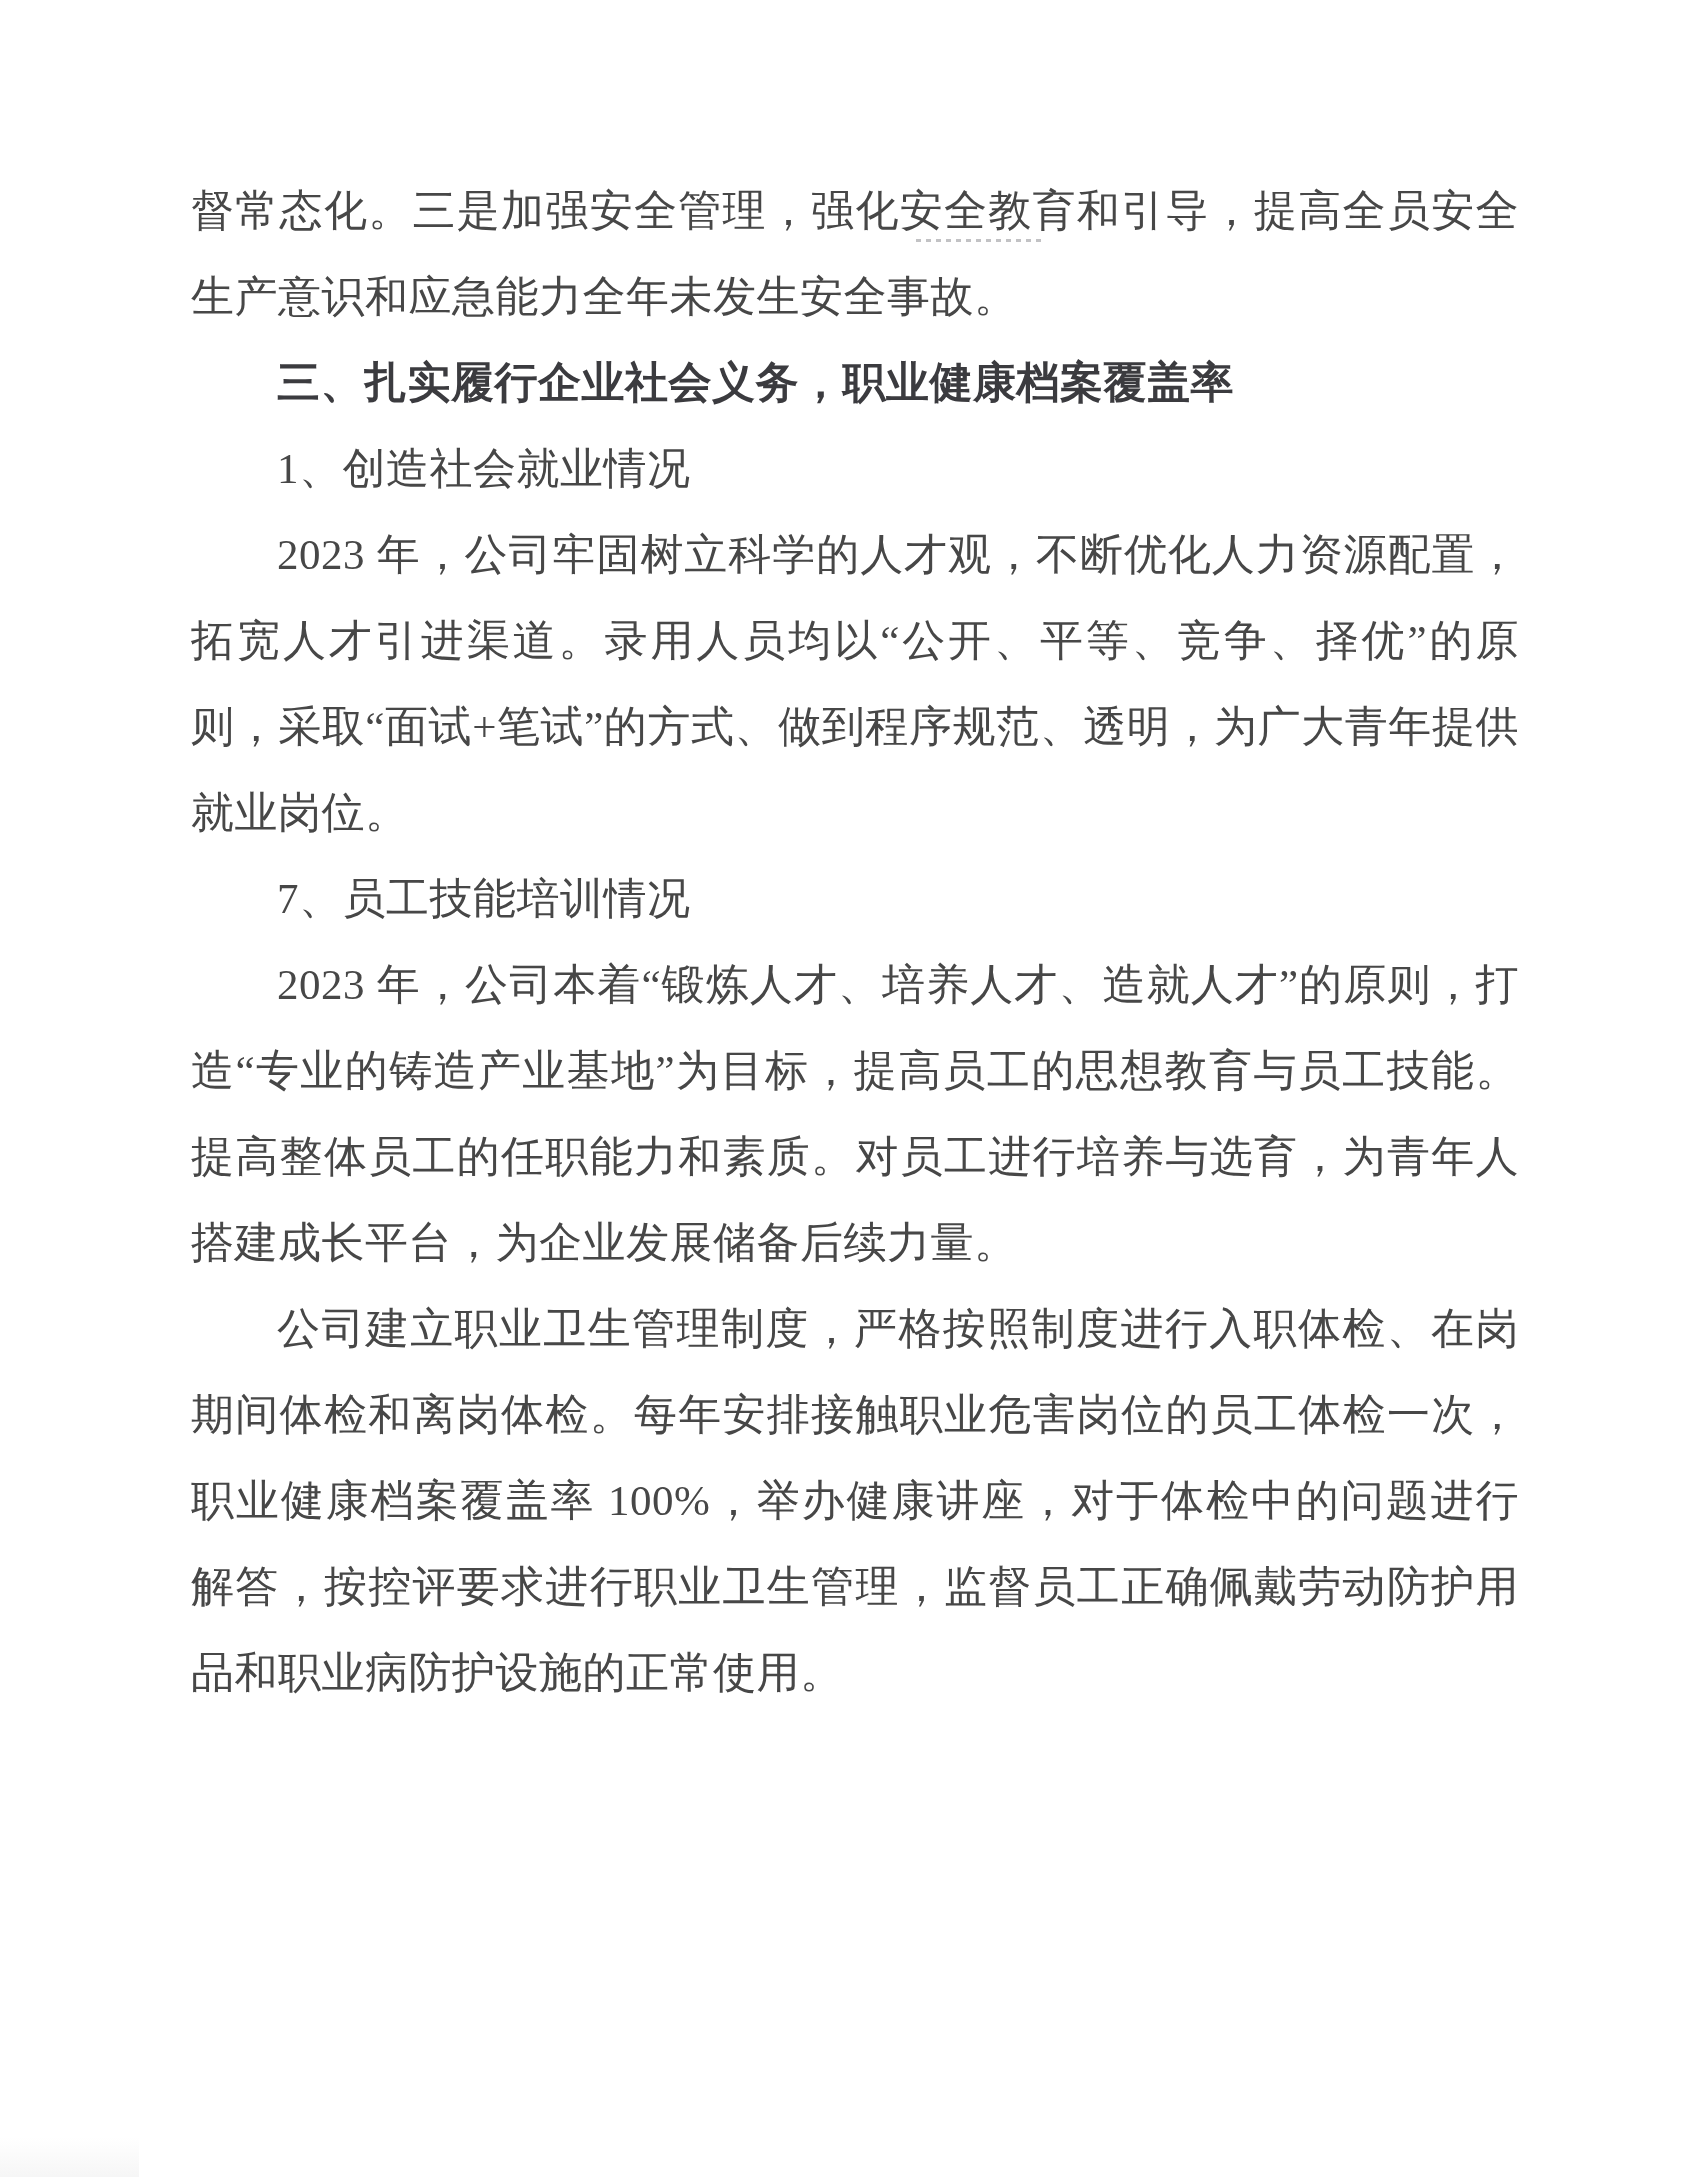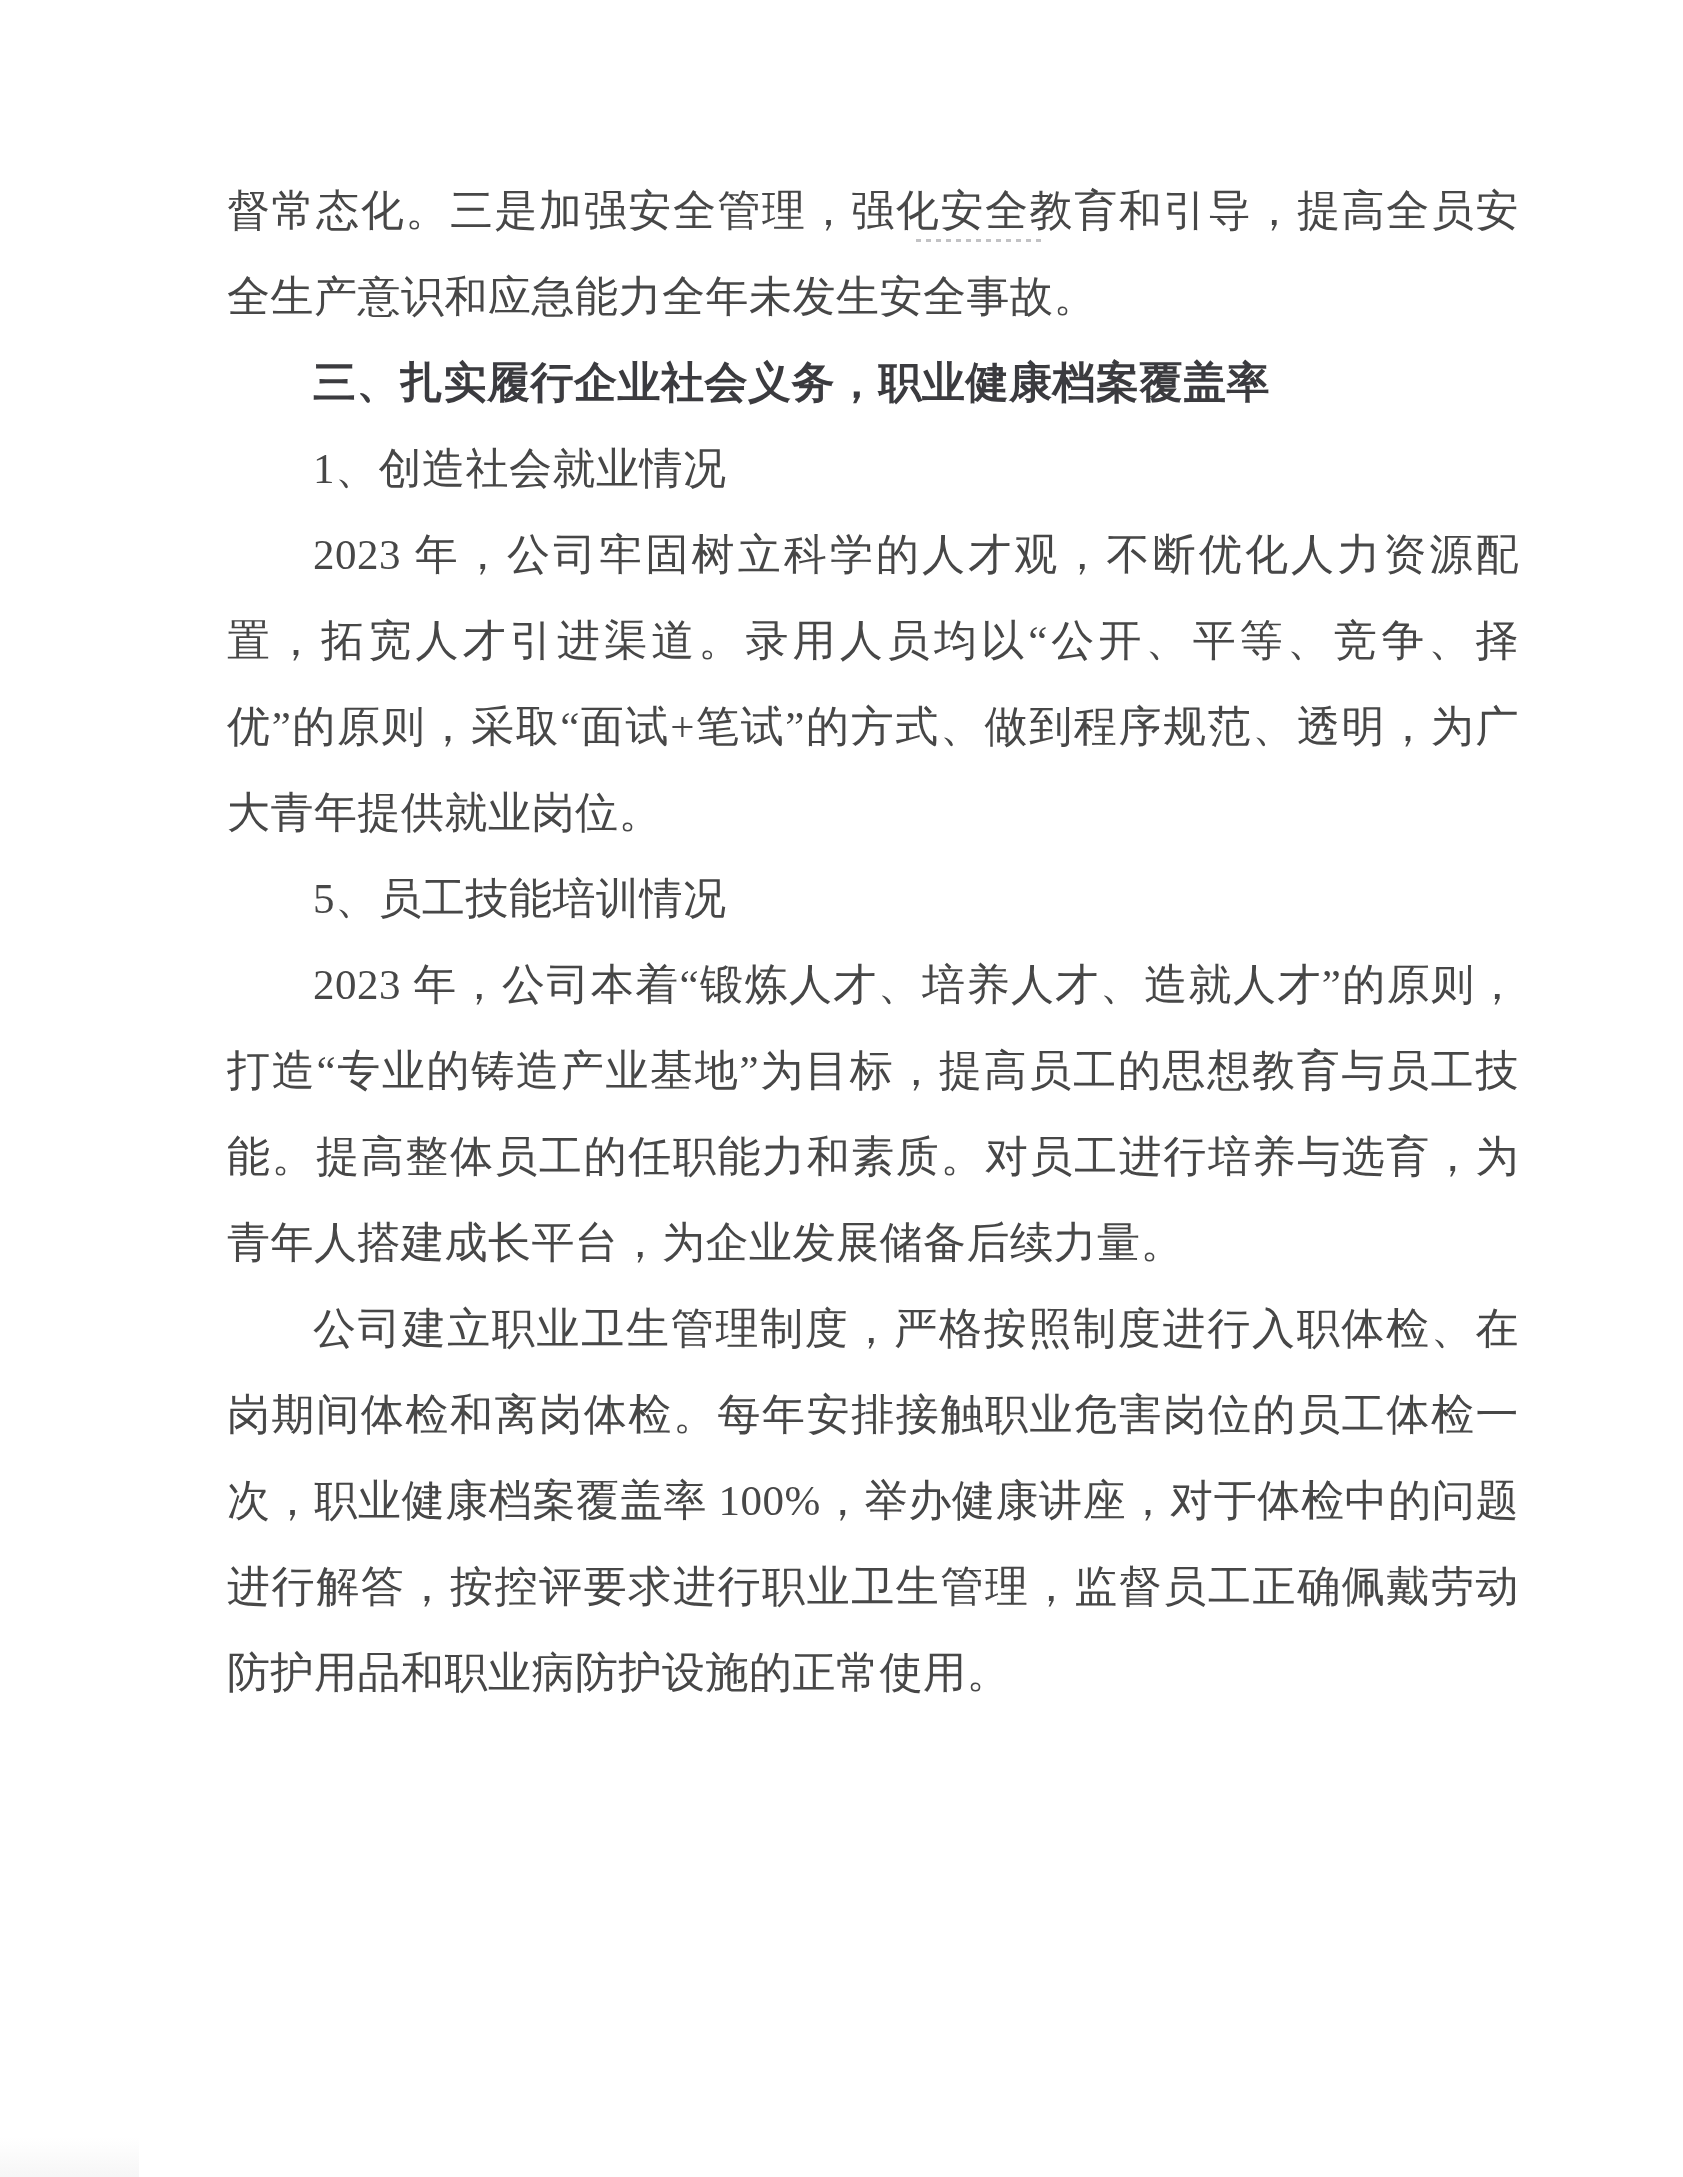--- a/index.html
+++ b/index.html
@@ -15,21 +15,20 @@
     background: #ffffff;
     overflow: hidden;
     font-family: "Liberation Serif", "DejaVu Serif", serif;
     color: #474747;
   }
   .content {
     position: absolute;
     left: 191px;
     right: 164px;
     top: 168px;
-    margin-left: 36px;
   }
   .content p {
     margin: 0;
     font-size: 43px;
     line-height: 86px;
     letter-spacing: 0.5px;
     text-align: justify;
     text-justify: inter-character;
   }
   .para {
@@ -79,21 +78,21 @@
   <div class="content">
 
     <p class="para-continued">督常态化。三是加强安全管理，强化安全教育和引导，提高全员安全生产意识和应急能力全年未发生安全事故。</p>
 
     <p class="heading">三、扎实履行企业社会义务，职业健康档案覆盖率</p>
 
     <p class="subheading">1、创造社会就业情况</p>
 
     <p class="para">2023 年，公司牢固树立科学的人才观，不断优化人力资源配置，拓宽人才引进渠道。录用人员均以“公开、平等、竞争、择优”的原则，采取“面试+笔试”的方式、做到程序规范、透明，为广大青年提供就业岗位。</p>
 
-    <p class="subheading">5、员工技能培训情况</p>
+    <p class="subheading">7、员工技能培训情况</p>
 
     <p class="para">2023 年，公司本着“锻炼人才、培养人才、造就人才”的原则，打造“专业的铸造产业基地”为目标，提高员工的思想教育与员工技能。提高整体员工的任职能力和素质。对员工进行培养与选育，为青年人搭建成长平台，为企业发展储备后续力量。</p>
 
 
 
 
     <p class="para">公司建立职业卫生管理制度，严格按照制度进行入职体检、在岗期间体检和离岗体检。每年安排接触职业危害岗位的员工体检一次，职业健康档案覆盖率 100%，举办健康讲座，对于体检中的问题进行解答，按控评要求进行职业卫生管理，监督员工正确佩戴劳动防护用品和职业病防护设施的正常使用。</p>
 
   </div>
 

